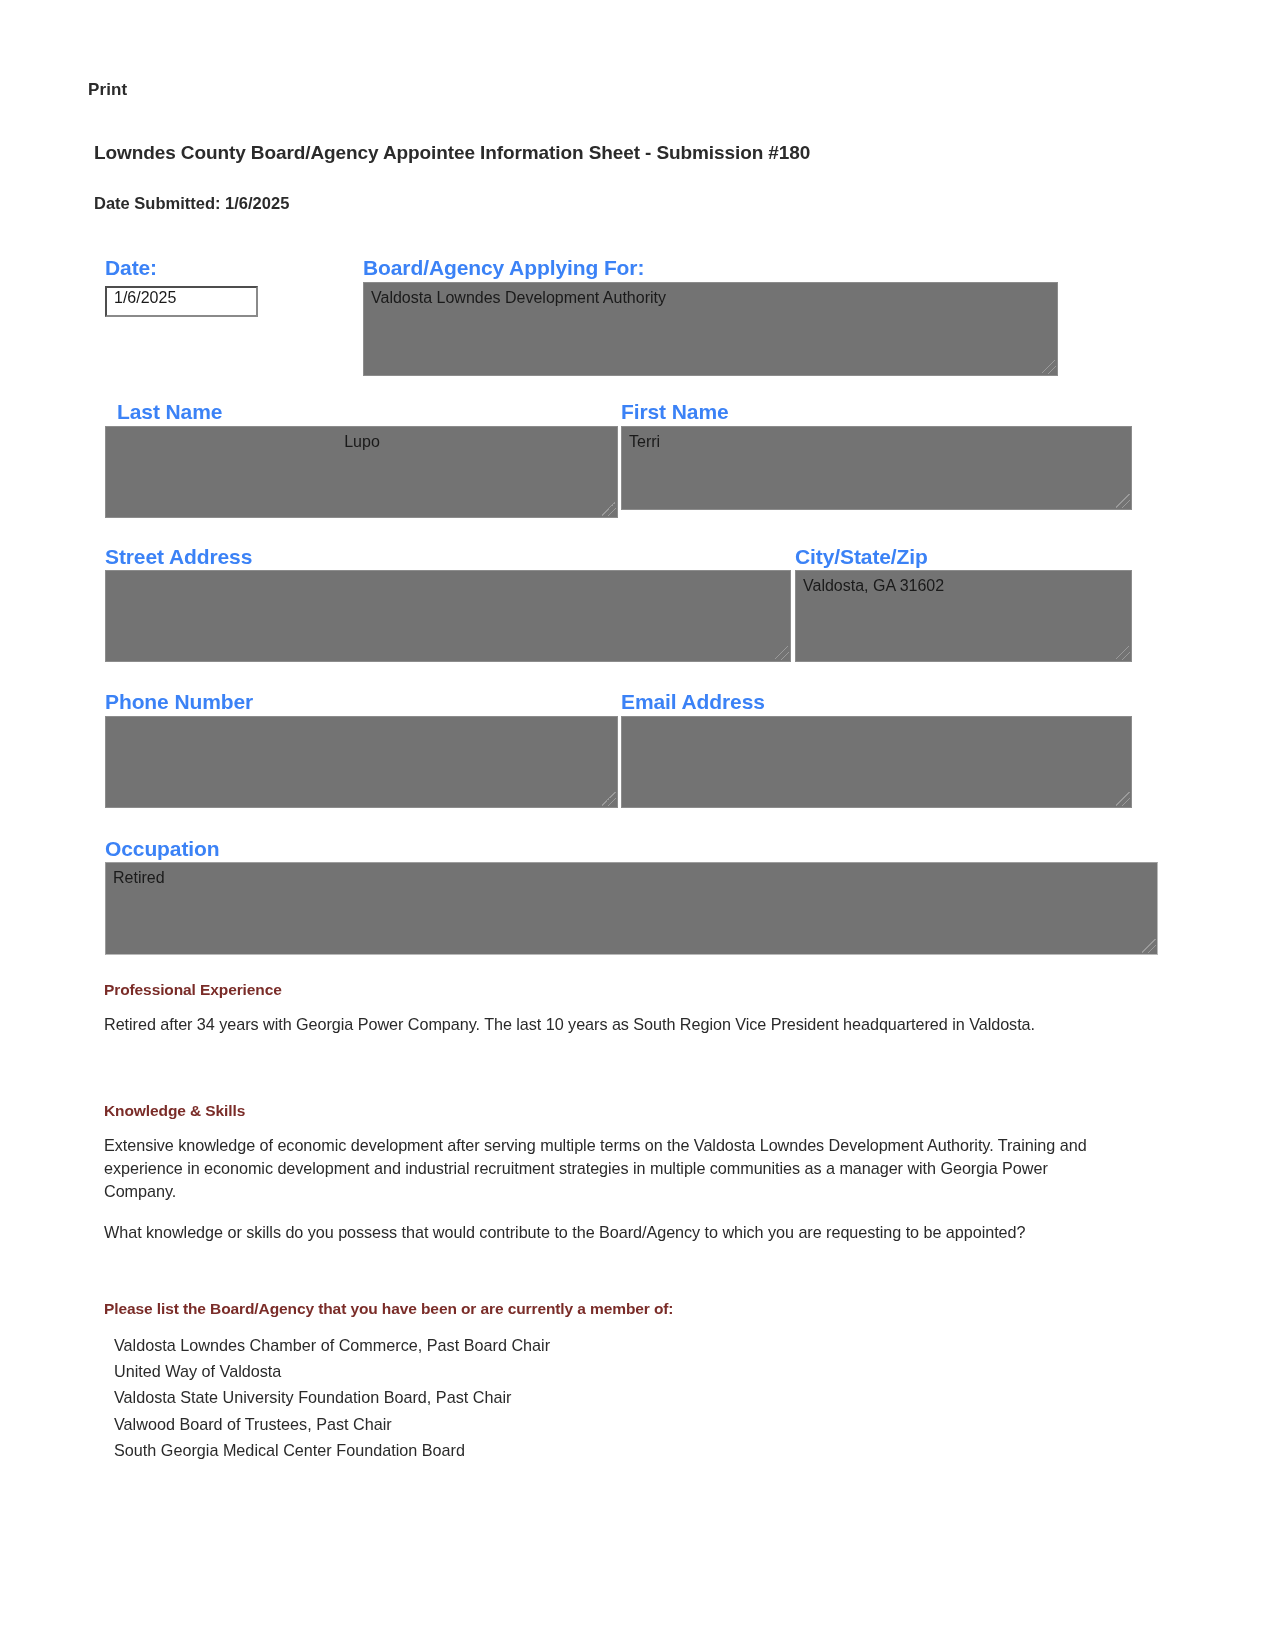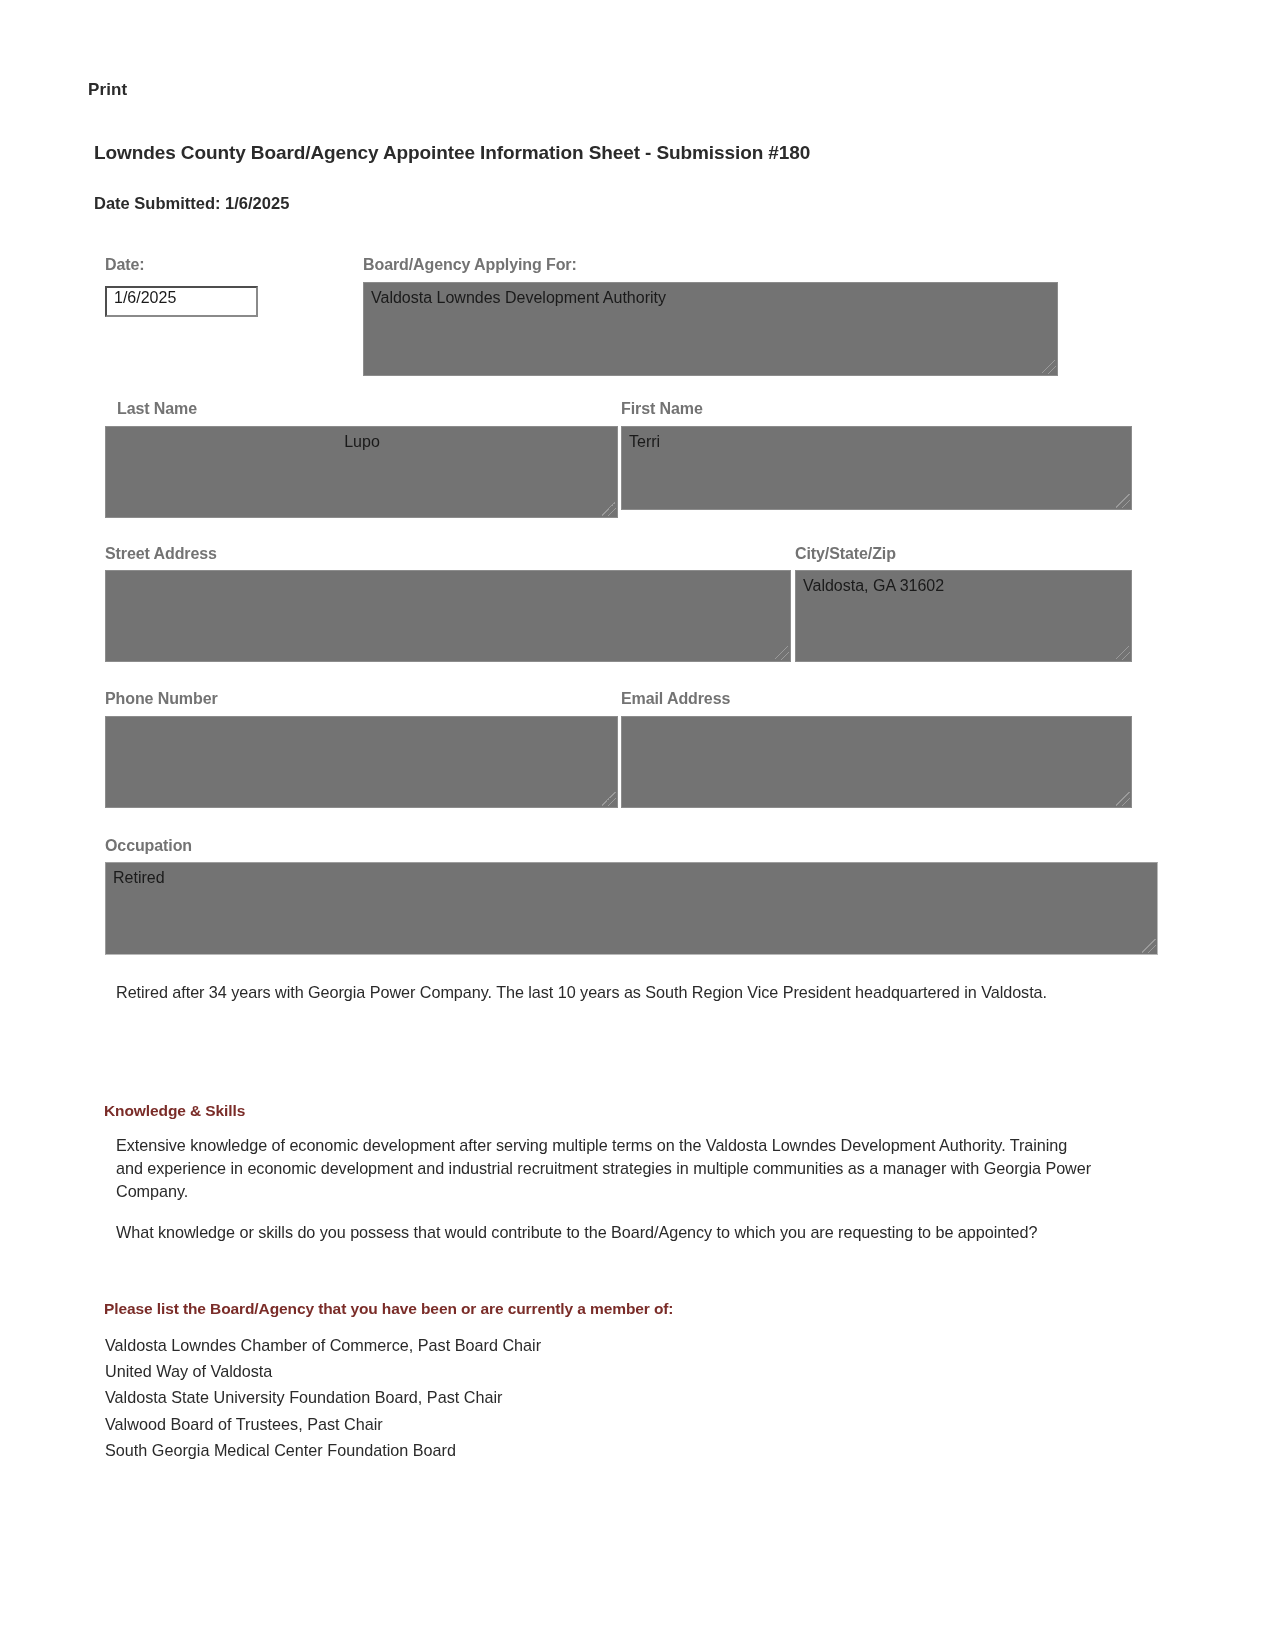--- a/index.html
+++ b/index.html
@@ -59,23 +59,23 @@
 
   
   .form-area {
     position: absolute;
     left: 0;
     top: 0;
     width: 1275px;
   }
   .flabel {
     position: absolute;
-    font-size: 16px;
-    font-weight: bold;
-    color: #737373;
+    font-size: 21px;
+    font-weight: bold;
+    color: #3b82f6;
     white-space: nowrap;
     letter-spacing: -0.1px;
   }
 
   
   .fbox {
     position: absolute;
     background: #737373;
     border: 1px solid #8c8c8c;
     font-family: "Liberation Sans", sans-serif;
@@ -128,30 +128,30 @@
   .sec-head {
     font-size: 15.5px;
     font-weight: bold;
     color: #7a2c28;
     margin: 0 0 14px 0;
     letter-spacing: -0.1px;
   }
   .sec-para {
     font-size: 16.2px;
     color: #2a2a2a;
-    margin: 0 0 18px 12px;
+    margin: 0 0 18px 0;
     line-height: 1.42;
     letter-spacing: -0.05px;
   }
   .sec-para:last-child { margin-bottom: 0; }
   .board-list {
     font-size: 16.2px;
     color: #2a2a2a;
     line-height: 1.62;
-    margin: 1px;
+    margin: 10px;
     padding: 0;
     list-style: none;
   }
   .board-list li { margin: 0; padding: 0; }
 </style>
 </head>
 <body>
 
 <div class="page">
 
@@ -184,20 +184,21 @@
     <div class="fbox resizable" style="left:105px; top:716px; width:513px; height:92px;"></div>
 
     <div class="flabel" style="left:621px; top:690px;">Email Address</div>
     <div class="fbox resizable" style="left:621px; top:716px; width:511px; height:92px;"></div>
 
     <div class="flabel" style="left:105px; top:837px;">Occupation</div>
     <div class="fbox resizable occupation" style="left:105px; top:862px; width:1053px; height:93px;">Retired</div>
   </div>
 
   <div class="section" style="top:981px;">
+    <div class="sec-head">Professional Experience</div>
     <p class="sec-para">Retired after 34 years with Georgia Power Company. The last 10 years as South Region Vice President headquartered in Valdosta.</p>
   </div>
 
   <div class="section" style="top:1102px;">
     <div class="sec-head">Knowledge &amp; Skills</div>
     <p class="sec-para">Extensive knowledge of economic development after serving multiple terms on the Valdosta Lowndes Development Authority. Training and experience in economic development and industrial recruitment strategies in multiple communities as a manager with Georgia Power Company.</p>
     <p class="sec-para">What knowledge or skills do you possess that would contribute to the Board/Agency to which you are requesting to be appointed?</p>
   </div>
 
   <div class="section" style="top:1300px;">

